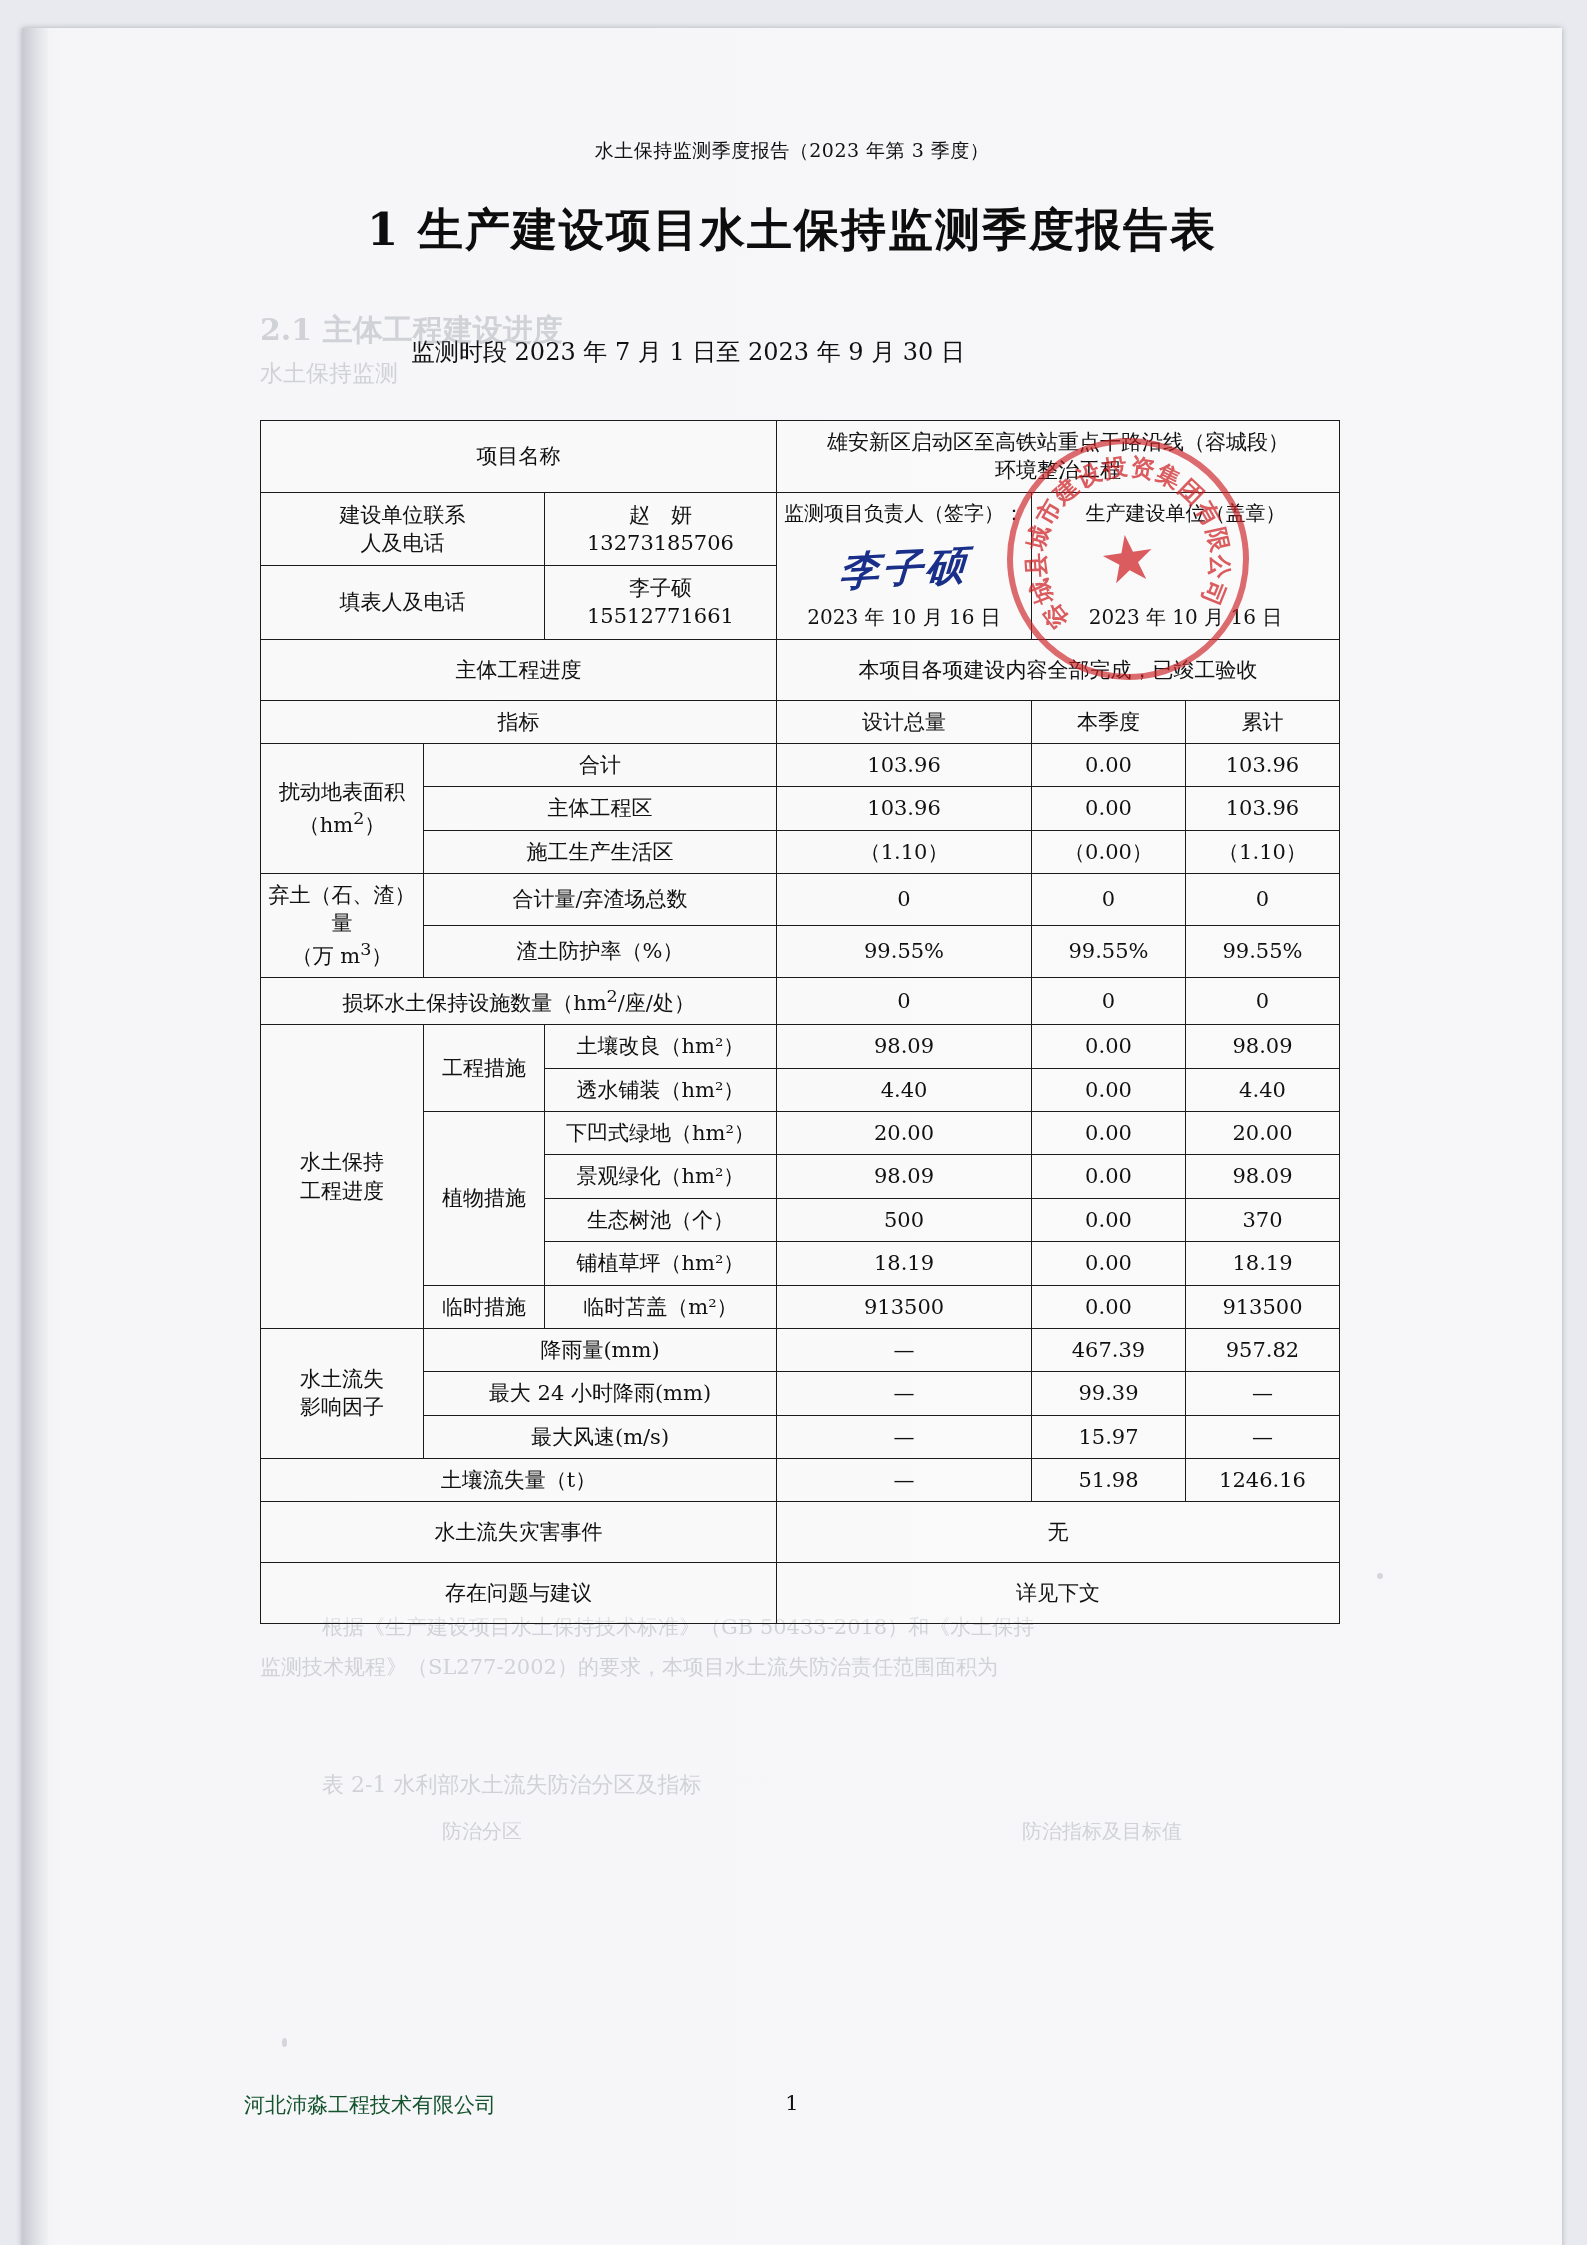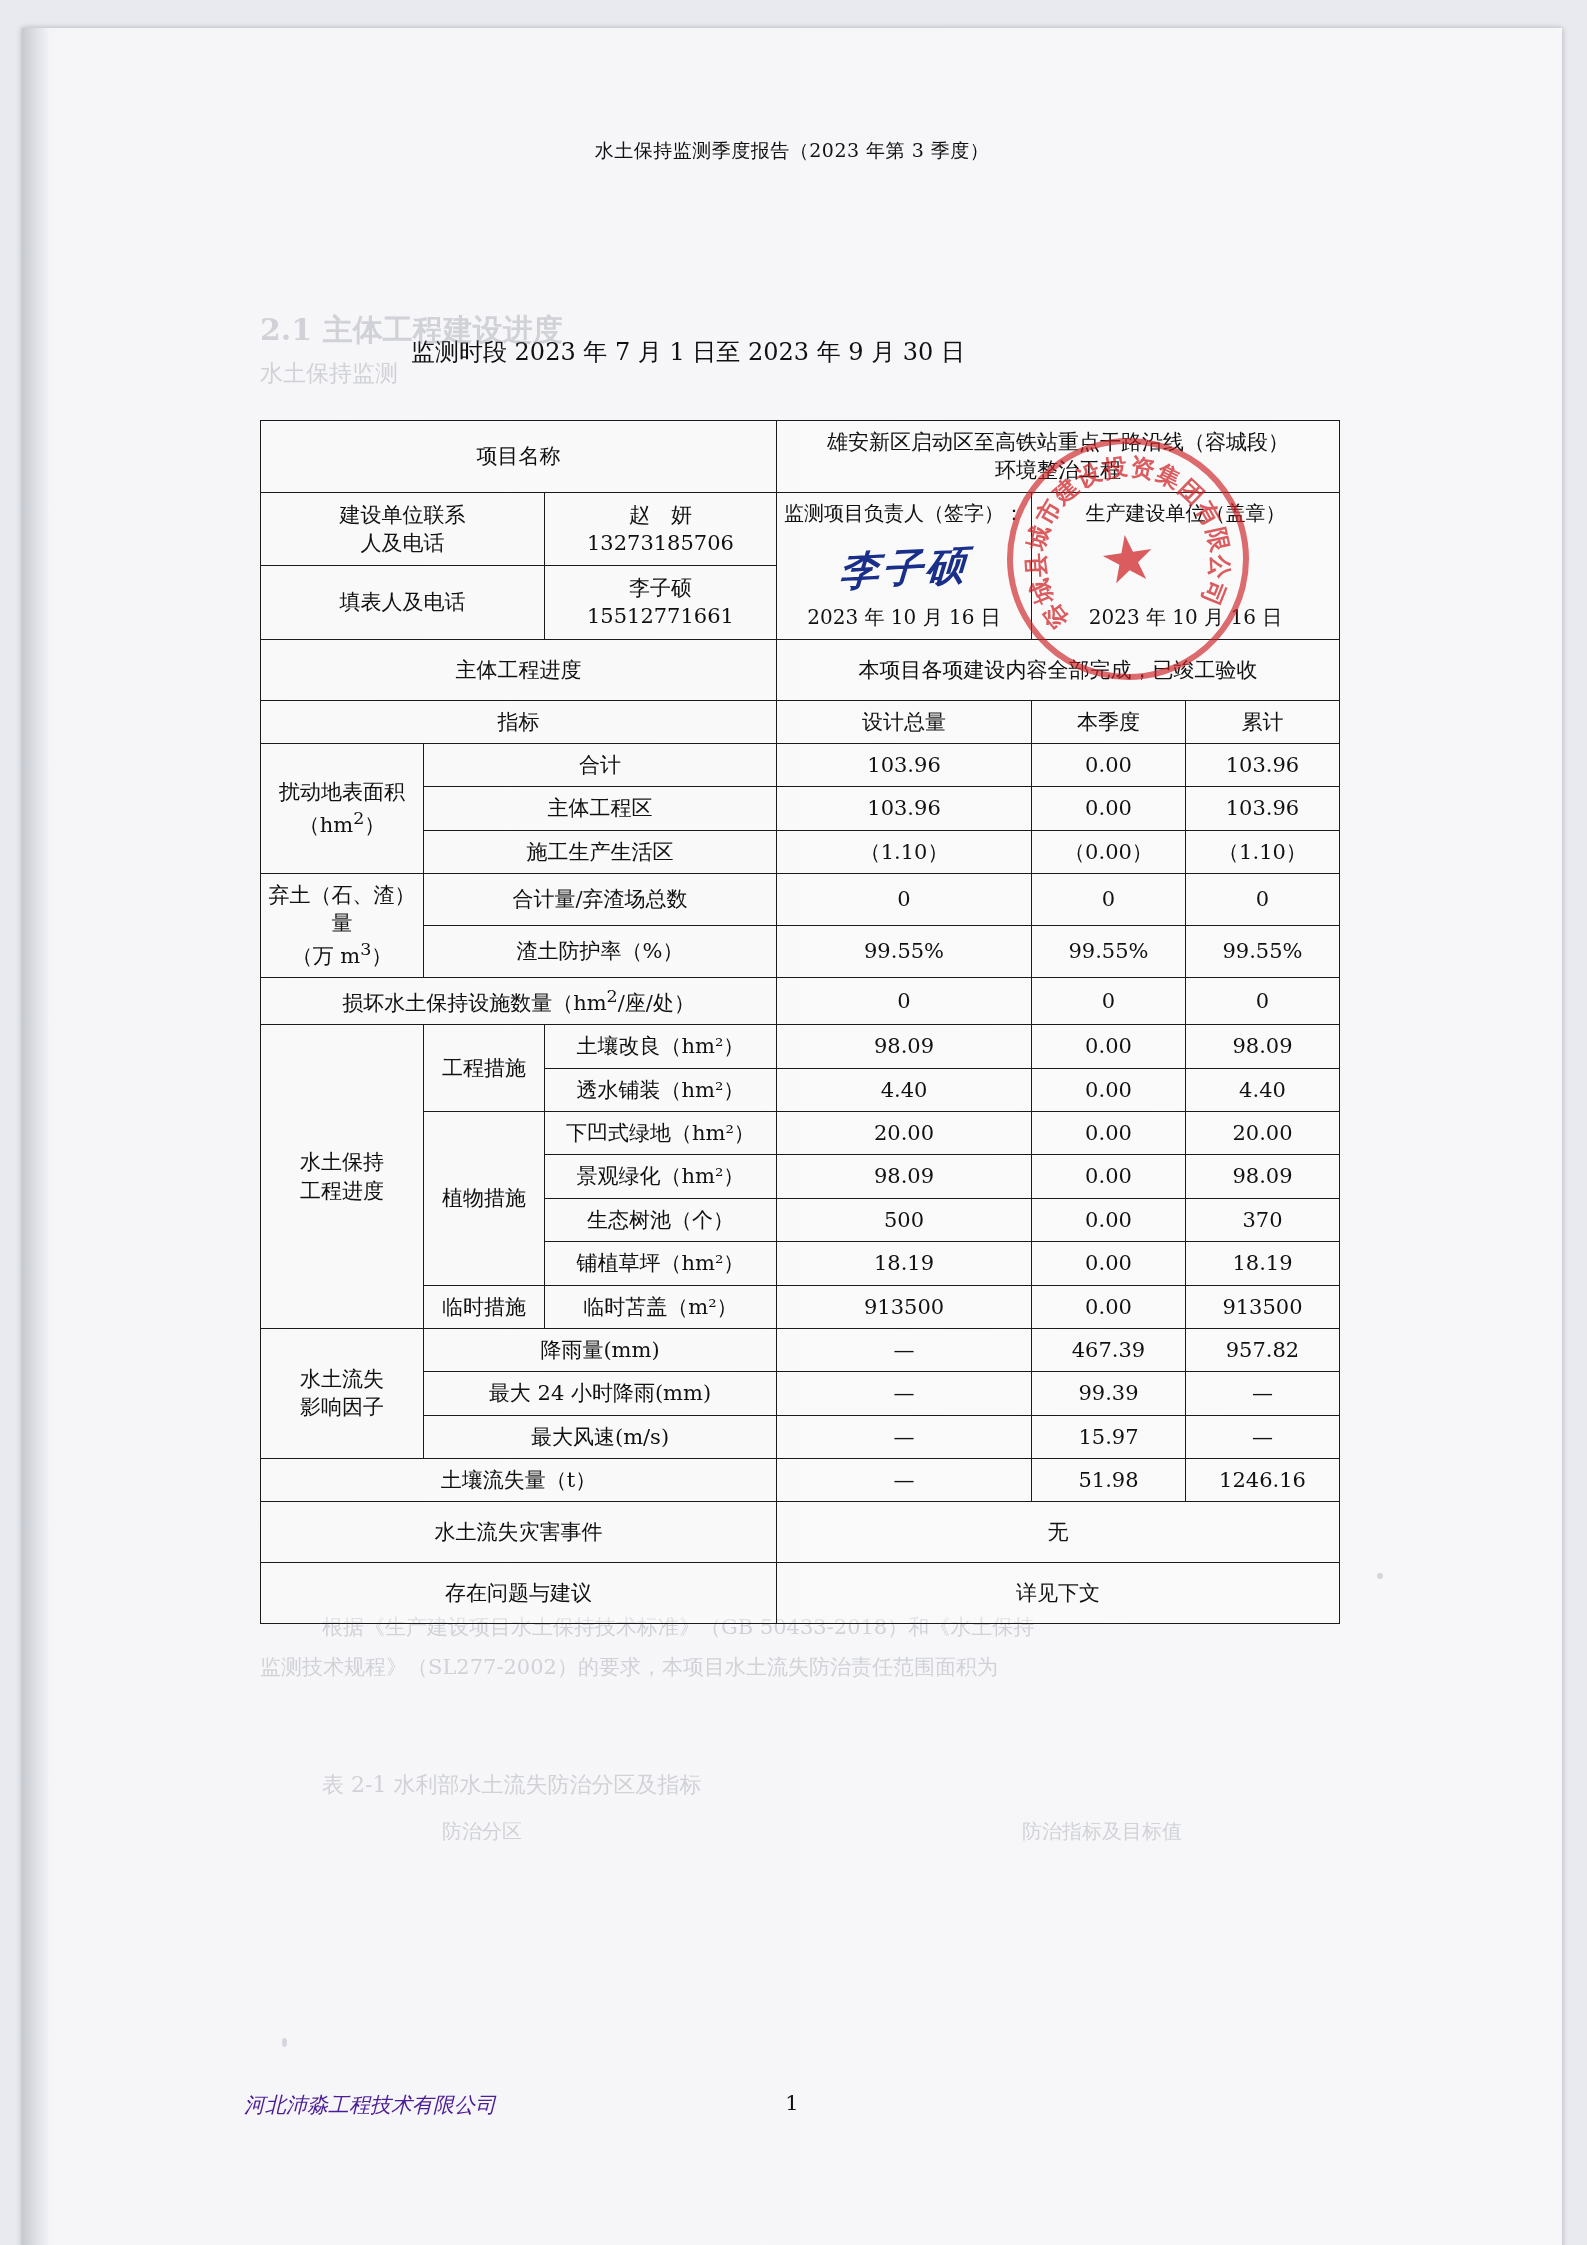--- a/index.html
+++ b/index.html
@@ -175,22 +175,21 @@
     font-weight: bold;
     transform-origin: 0 0;
   }
 
   
   .footer-left {
     position: absolute;
     left: 222px;
     top: 2063px;
     font-size: 21px;
-    color: #4c1d95;
-    font-style: italic;
+    color: #14532d;
   }
   .footer-page {
     position: absolute;
     left: 0;
     top: 2063px;
     width: 1540px;
     text-align: center;
     font-size: 21px;
     color: #111;
   }
@@ -200,20 +199,21 @@
 <body>
 
 <div class="page">
   <div class="sheet">
     <div class="sheet-inner"></div>
     <div class="bind"></div>
 
     <div class="content">
 
       <div class="header-line">水土保持监测季度报告（2023 年第 3 季度）</div>
+      <div class="doc-title">1 生产建设项目水土保持监测季度报告表</div>
       <div class="period">监测时段 2023 年 7 月 1 日至 2023 年 9 月 30 日</div>
 
       <div class="ghost g1">2.1 主体工程建设进度</div>
       <div class="ghost g2">水土保持监测</div>
       <div class="ghost g3">根据《生产建设项目水土保持技术标准》（GB 50433-2018）和《水土保持</div>
       <div class="ghost g4">监测技术规程》（SL277-2002）的要求，本项目水土流失防治责任范围面积为</div>
       <div class="ghost g6">表 2-1   水利部水土流失防治分区及指标</div>
       <div class="ghost g7">防治分区</div>
       <div class="ghost g8">防治指标及目标值</div>
 

